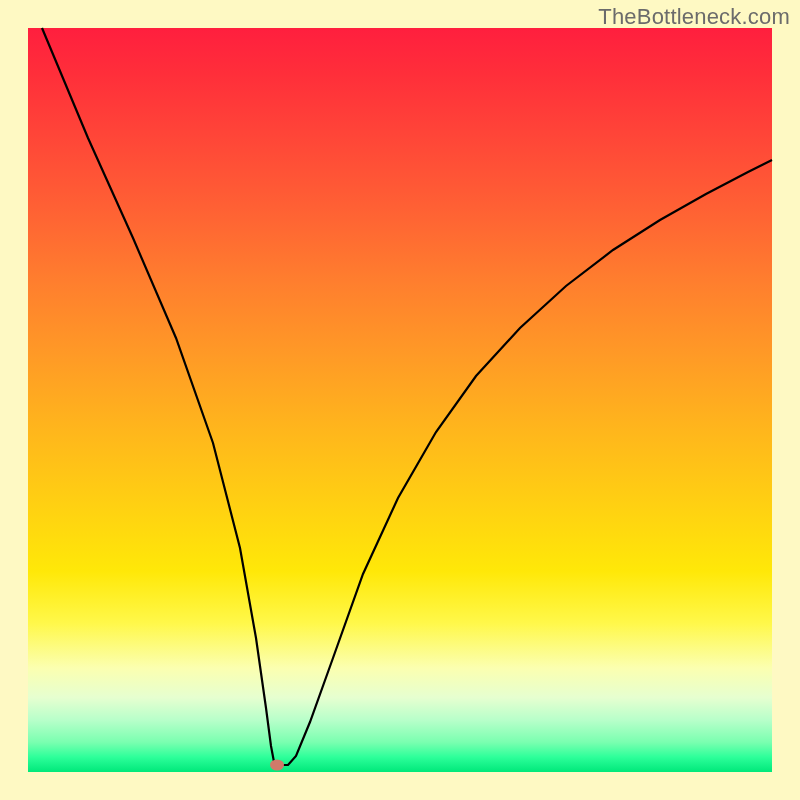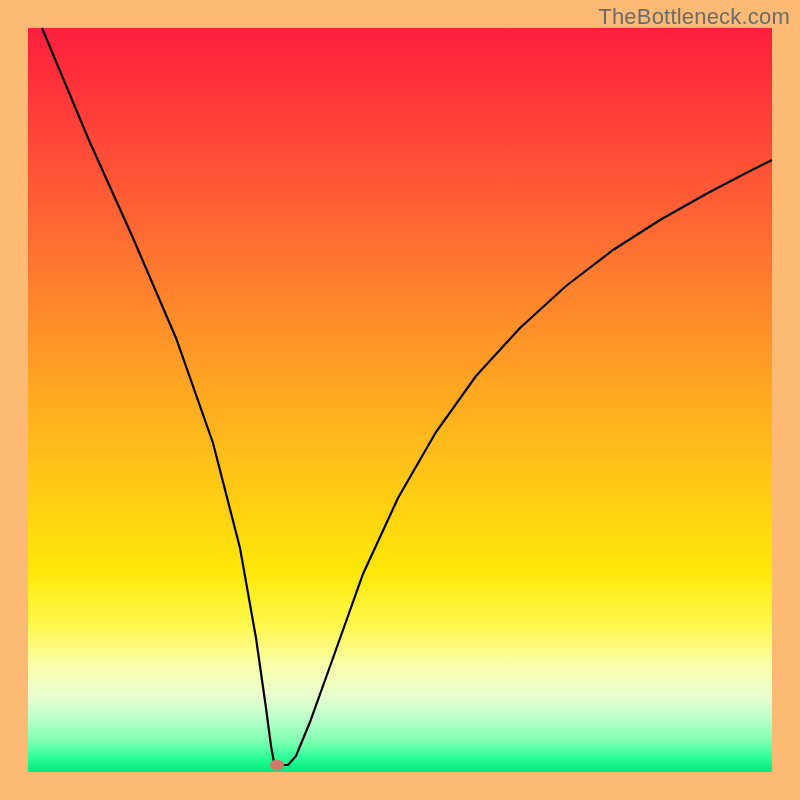--- a/index.html
+++ b/index.html
@@ -8,21 +8,21 @@
     width: 800px;
     height: 800px;
     background: #000;
     overflow: hidden;
     font-family: Arial, Helvetica, sans-serif;
   }
   .frame {
     position: relative;
     width: 800px;
     height: 800px;
-    background: #fdba74;
+    background: #fef9c3;
   }
   .plot {
     position: absolute;
     left: 28px;
     top: 28px;
     width: 744px;
     height: 744px;
     
     background: linear-gradient(
       to bottom,

